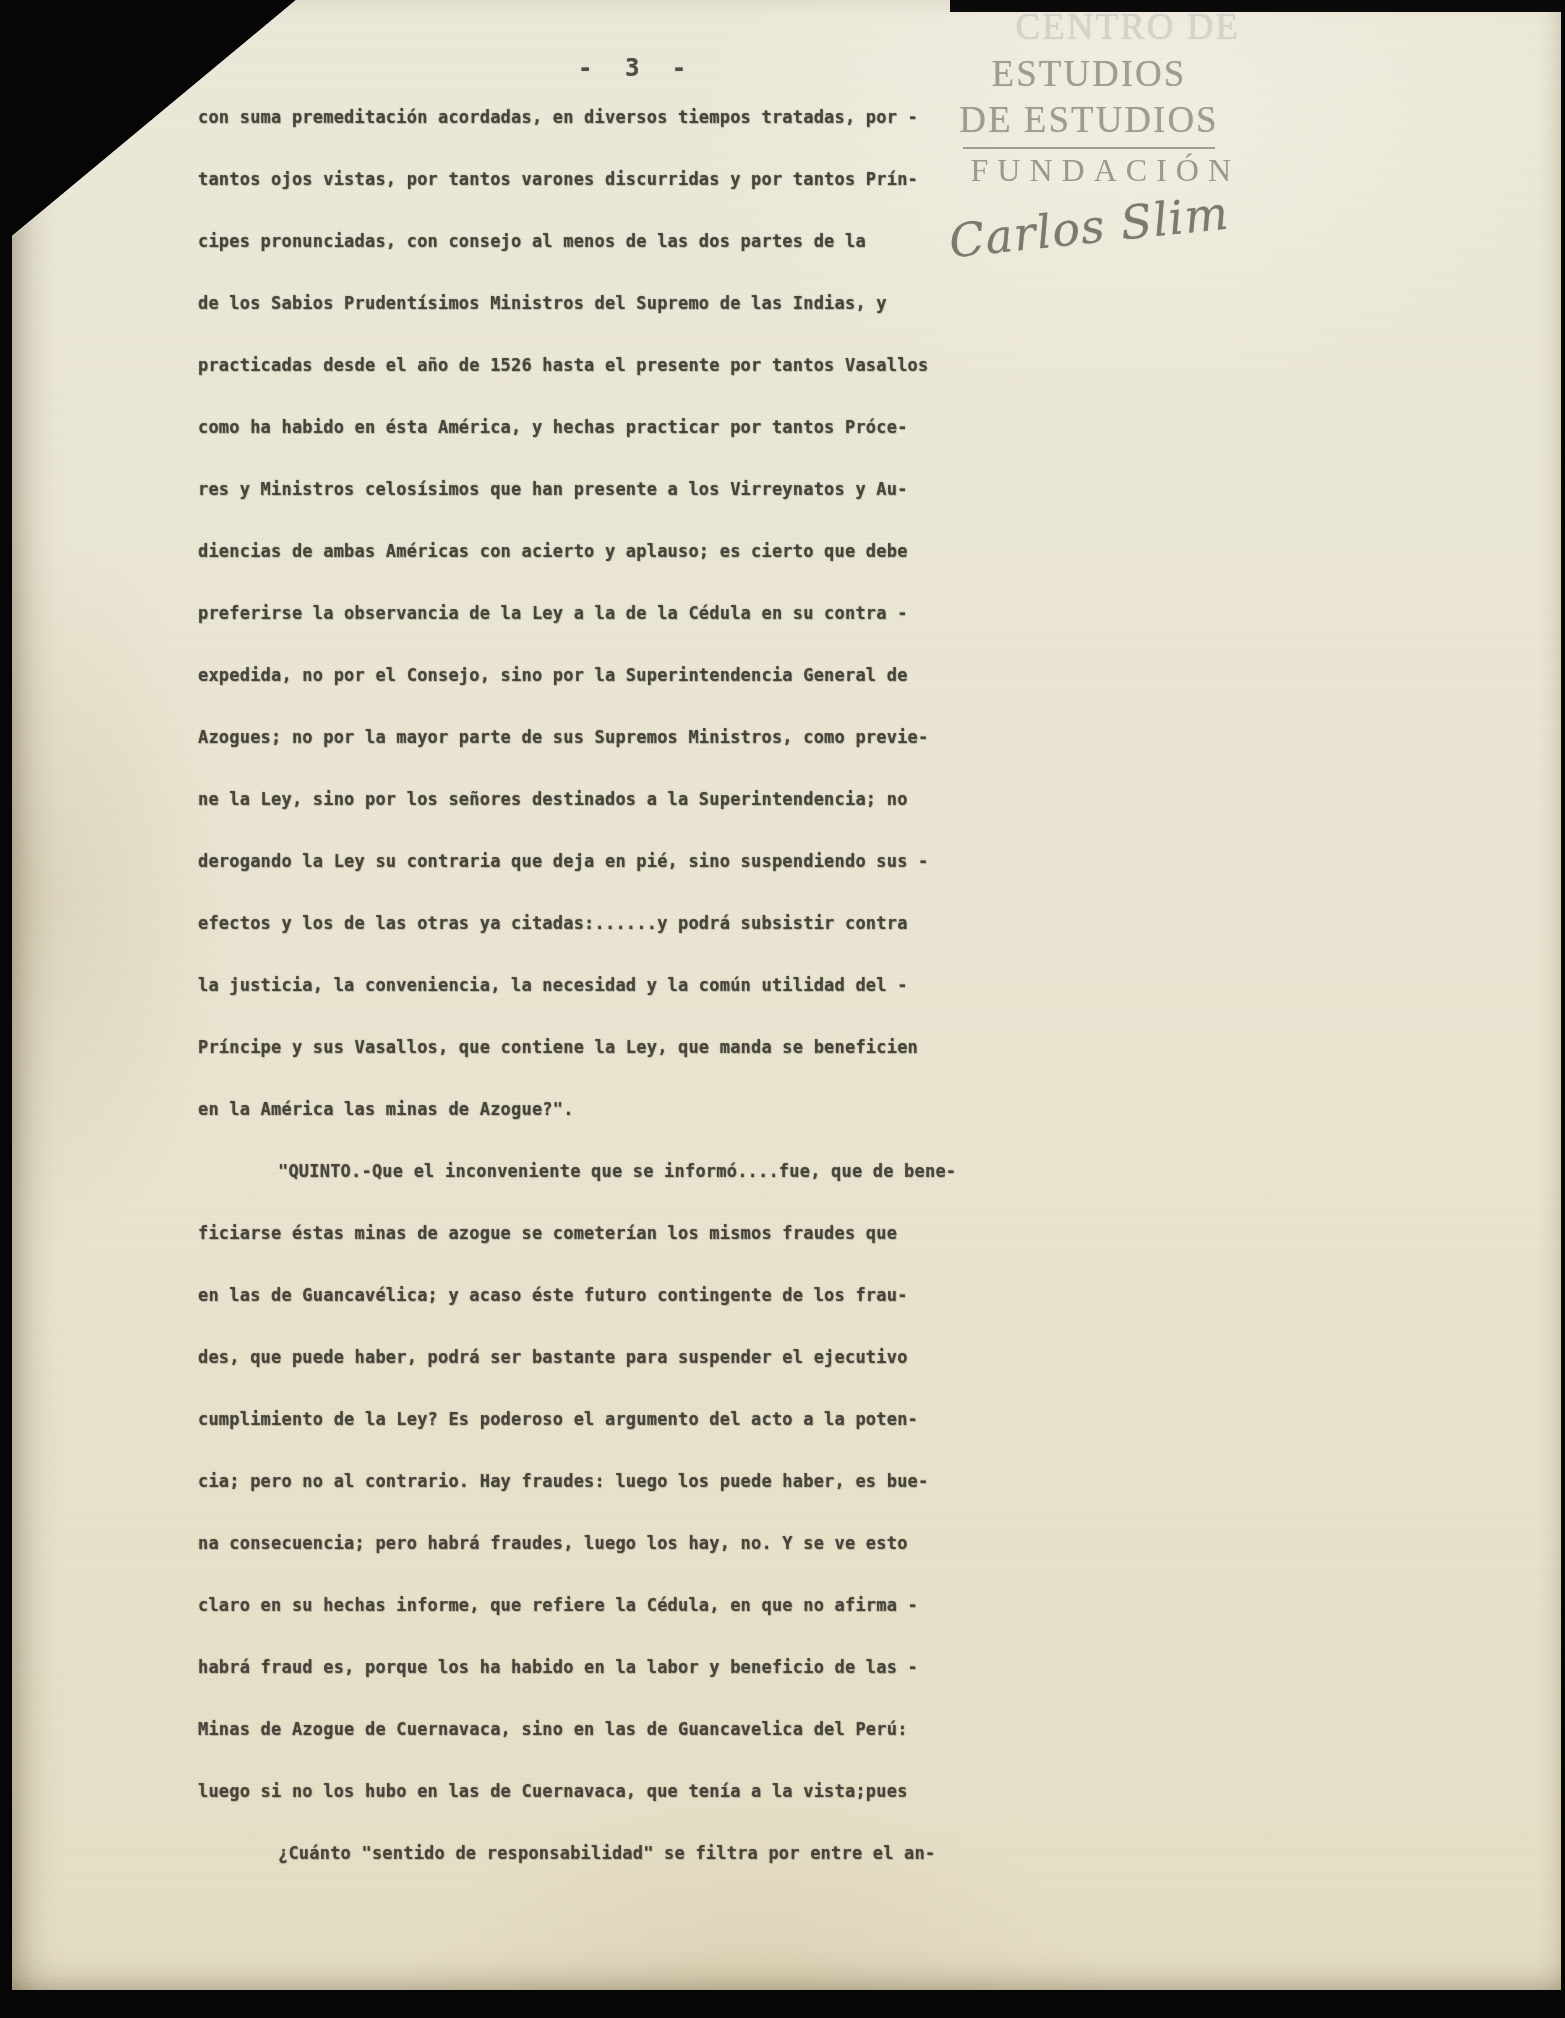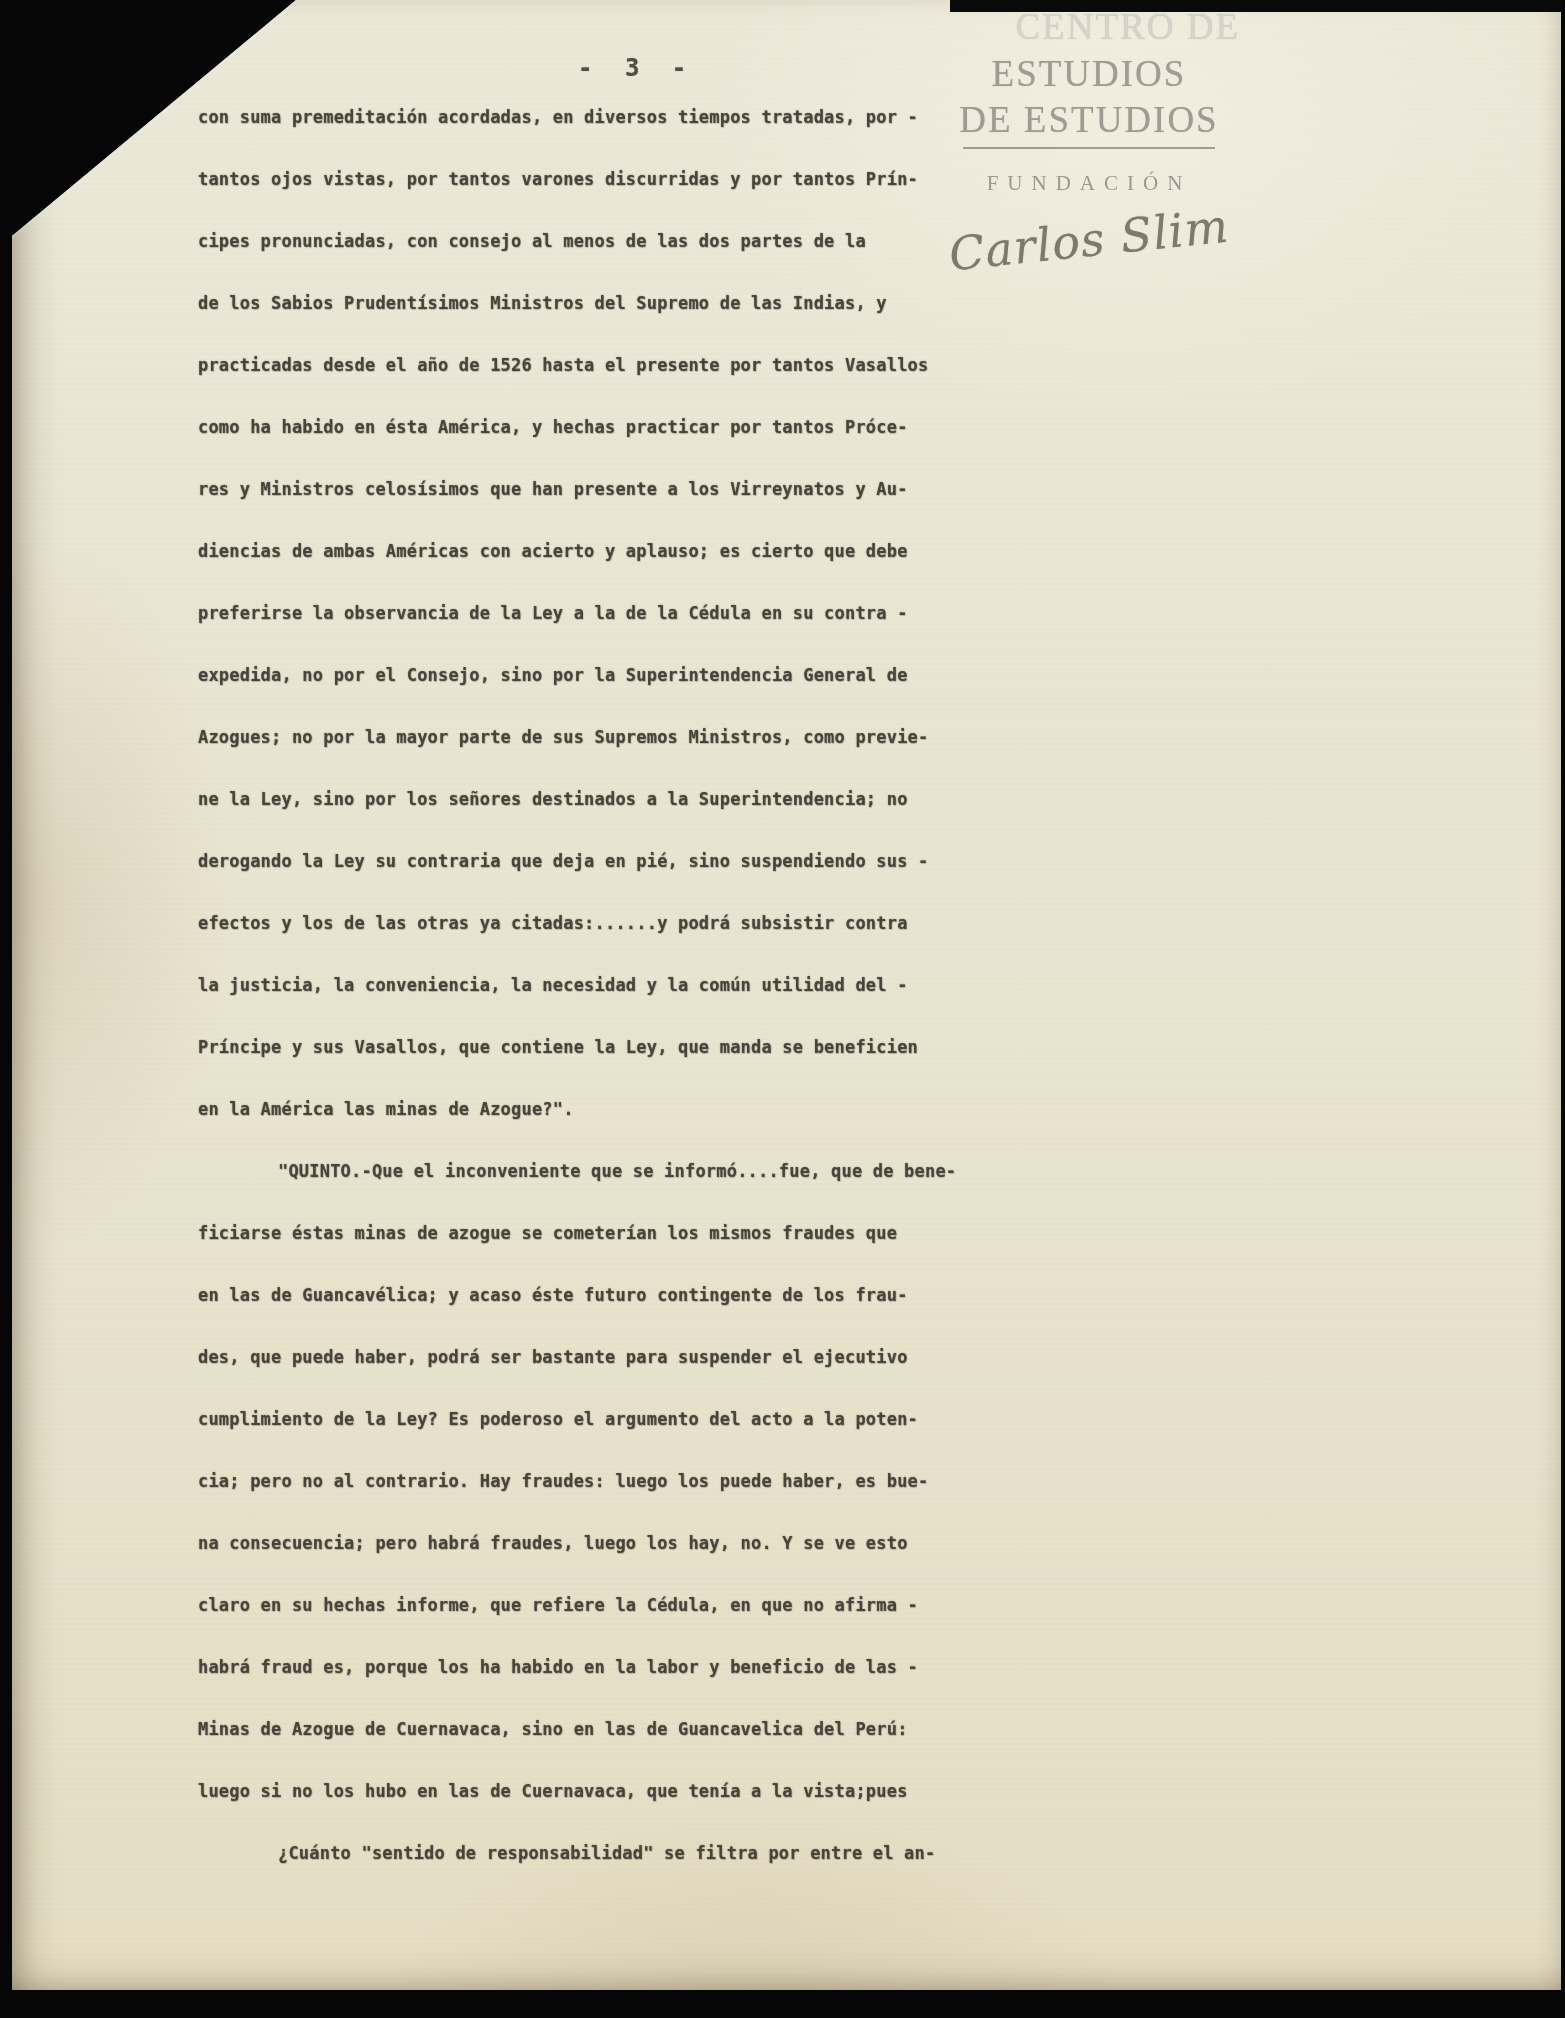--- a/index.html
+++ b/index.html
@@ -91,25 +91,26 @@
     text-shadow:0 0 1px rgba(150,148,140,0.6);
   }
   .wm-line-0 { color:#d4d2ca;text-align:right; }
   .wm-line-1, .wm-line-2, .wm-line-3 { color:#9a988f; }
   .wm-rule {
     width:252px; height:2px;
     margin:3px auto 0;
     background:rgba(145,143,134,0.85);
   }
   .wm-foundation {
-    margin-top:16px;
-    font-size:21px;
+    margin-top:3px;
+    font-size:32px;
     line-height:36px;
     letter-spacing:9px;
     color:#9a988f;
+    text-align:right;
   }
   .signature {
     margin-top:12px;
     font-family:"DejaVu Serif", serif;
     font-style:italic;
     font-size:46px;
     letter-spacing:1px;
     color:#7c796d;
     transform:rotate(-6deg);
     text-shadow:0 0 1px rgba(120,118,108,0.5);

